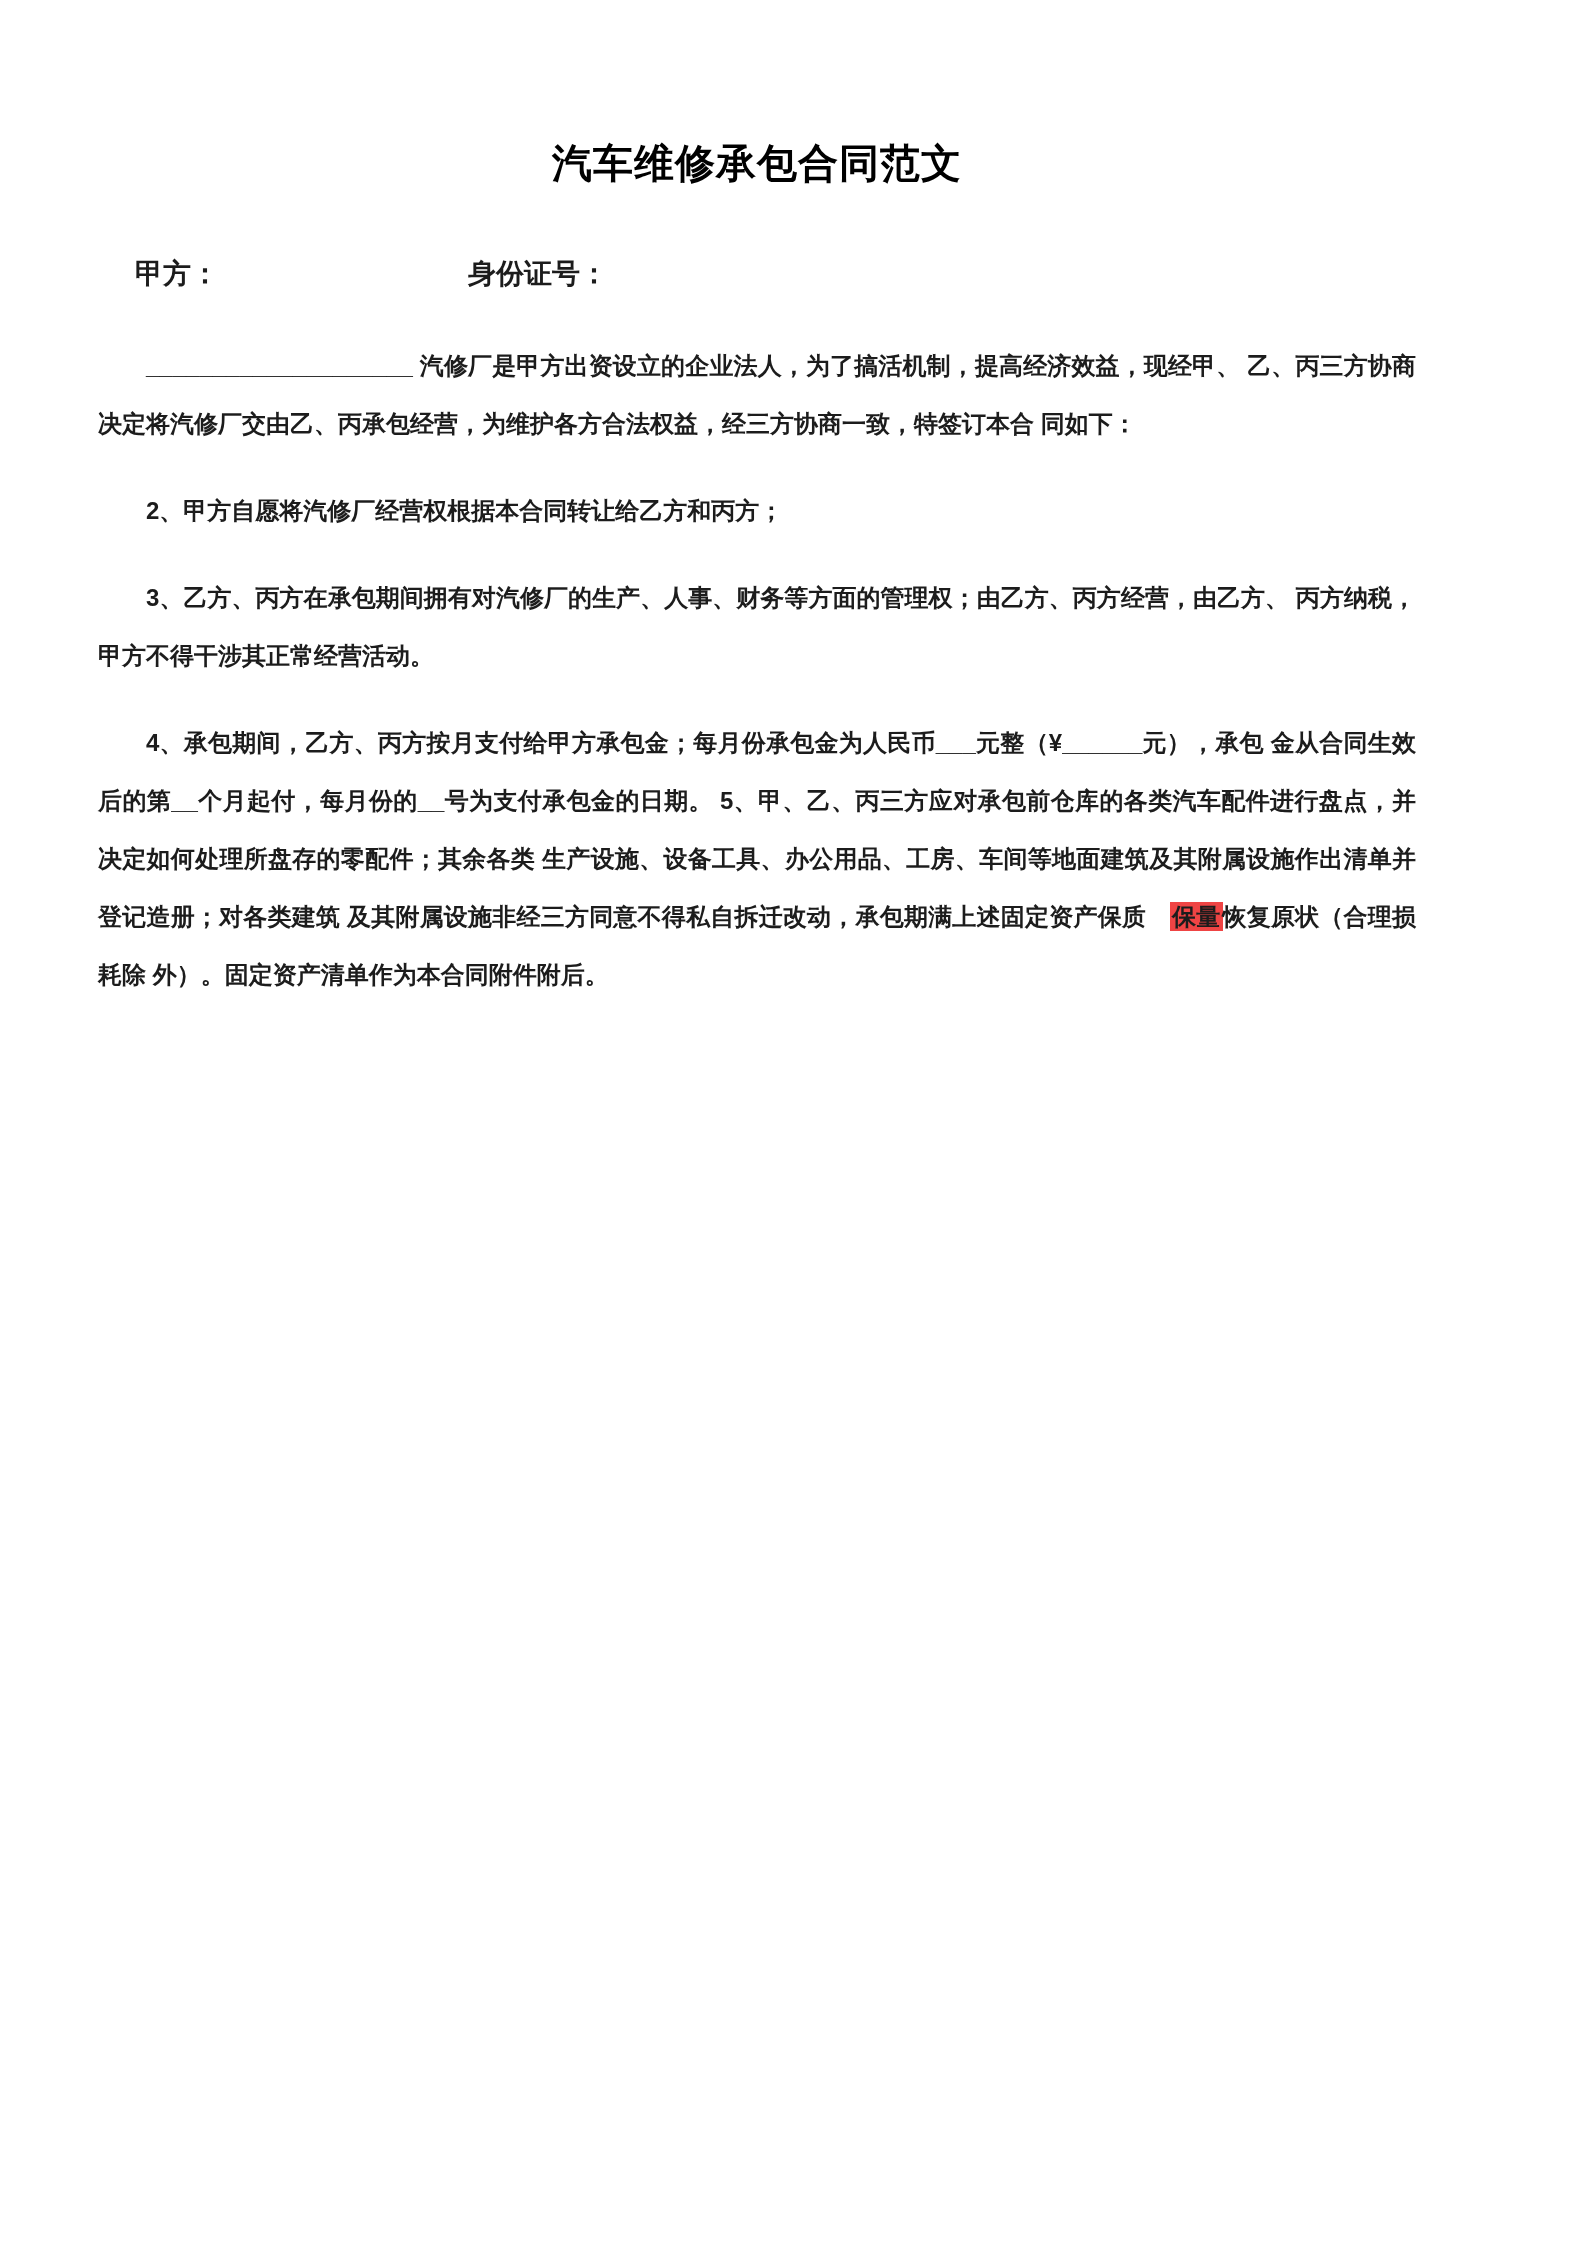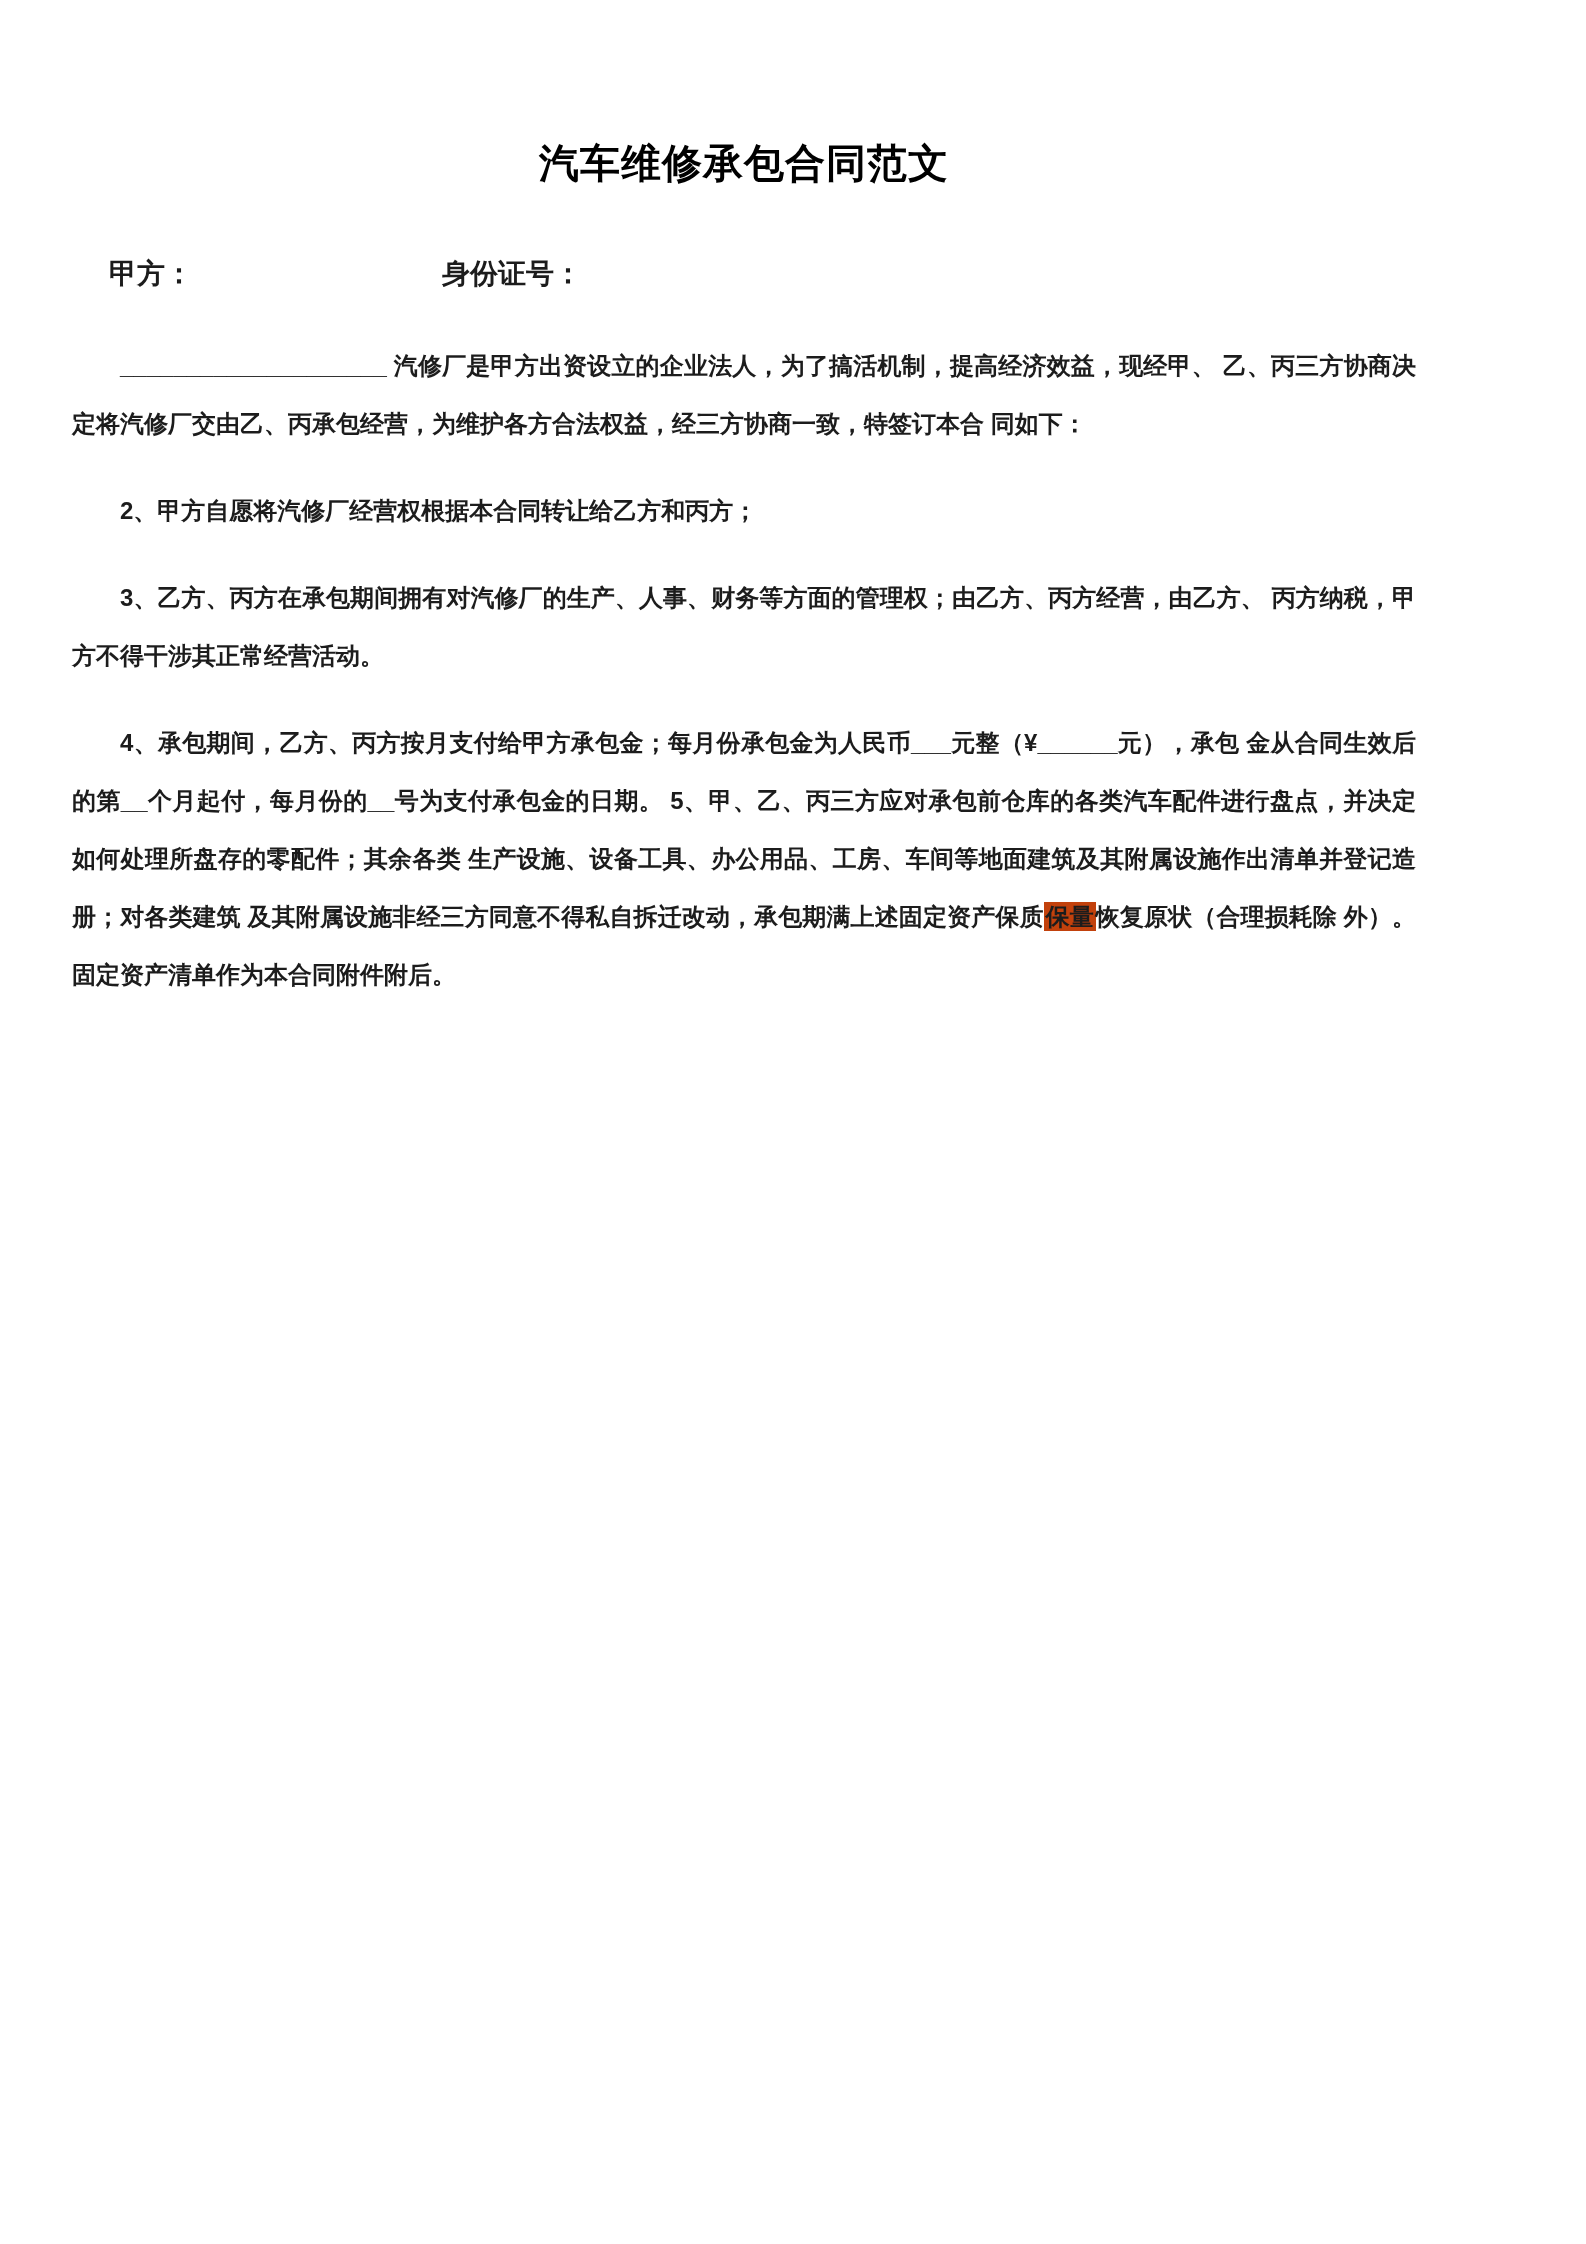--- a/index.html
+++ b/index.html
@@ -5,21 +5,21 @@
   html, body {
     margin: 0;
     padding: 0;
     background: #ffffff;
   }
   .page {
     position: relative;
     width: 1586px;
     min-height: 2244px;
     box-sizing: border-box;
-    padding: 136px 170px 220px 72px;
+    padding: 136px 170px 220px 98px;
     background: #ffffff;
     font-family: "Liberation Sans", "DejaVu Sans", sans-serif;
     color: #1c1c1c;
     border-radius: 9px;
   }
   .doc-title {
     margin: 0 0 54px 0;
     font-size: 40px;
     font-weight: 700;
     text-align: center;
@@ -70,15 +70,15 @@
 
 
 
   <p class="para first">____________________ 汽修厂是甲方出资设立的企业法人，为了搞活机制，提高经济效益，现经甲、 乙、丙三方协商决定将汽修厂交由乙、丙承包经营，为维护各方合法权益，经三方协商一致，特签订本合 同如下：</p>
 
 
   <p class="para">2、甲方自愿将汽修厂经营权根据本合同转让给乙方和丙方；</p>
 
   <p class="para">3、乙方、丙方在承包期间拥有对汽修厂的生产、人事、财务等方面的管理权；由乙方、丙方经营，由乙方、 丙方纳税，甲方不得干涉其正常经营活动。</p>
 
-  <p class="para"><span>4、承包期间，乙方、丙方按月支付给甲方承包金；每月份承包金为人民币___元整（¥______元），承包 金从合同生效后的第__个月起付，每月份的__号为支付承包金的日期。 5、甲、乙、丙三方应对承包前仓库的各类汽车配件进行盘点，并决定如何处理所盘存的零配件；其余各类 生产设施、设备工具、办公用品、工房、车间等地面建筑及其附属设施作出清单并登记造册；对各类建筑 及其附属设施非经三方同意不得私自拆迁改动，承包期满上述固定资产保质</span><span class="highlight" style="background-color: #c2410c;">保量</span><span>恢复原状（合理损耗除 外）。固定资产清单作为本合同附件附后。</span></p>
+  <p class="para"><span>4、承包期间，乙方、丙方按月支付给甲方承包金；每月份承包金为人民币___元整（¥______元），承包 金从合同生效后的第__个月起付，每月份的__号为支付承包金的日期。 5、甲、乙、丙三方应对承包前仓库的各类汽车配件进行盘点，并决定如何处理所盘存的零配件；其余各类 生产设施、设备工具、办公用品、工房、车间等地面建筑及其附属设施作出清单并登记造册；对各类建筑 及其附属设施非经三方同意不得私自拆迁改动，承包期满上述固定资产保质</span><span class="highlight" style="background-color: #ef4444; margin-left: 24px;">保量</span><span>恢复原状（合理损耗除 外）。固定资产清单作为本合同附件附后。</span></p>
 
 </div>
 
 </body></html>

